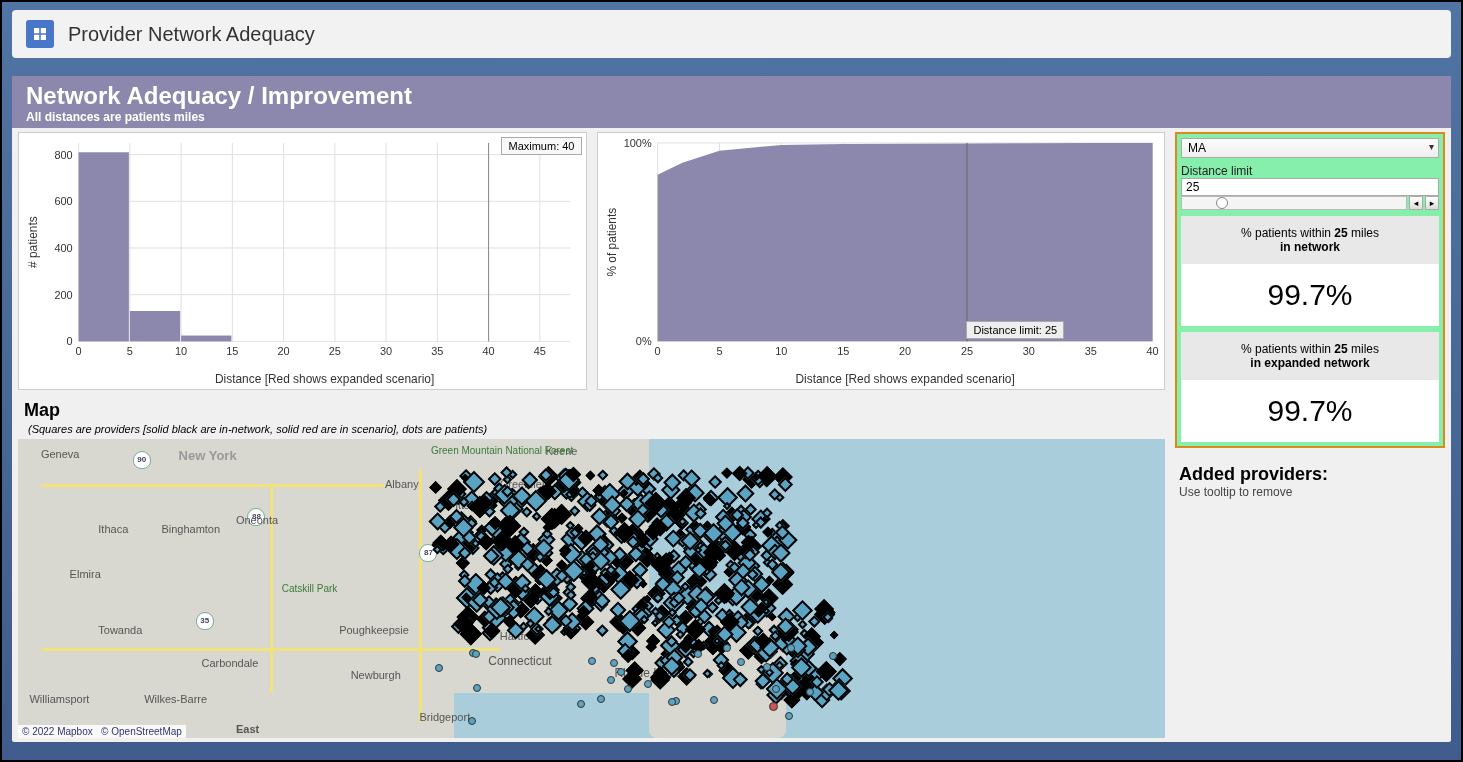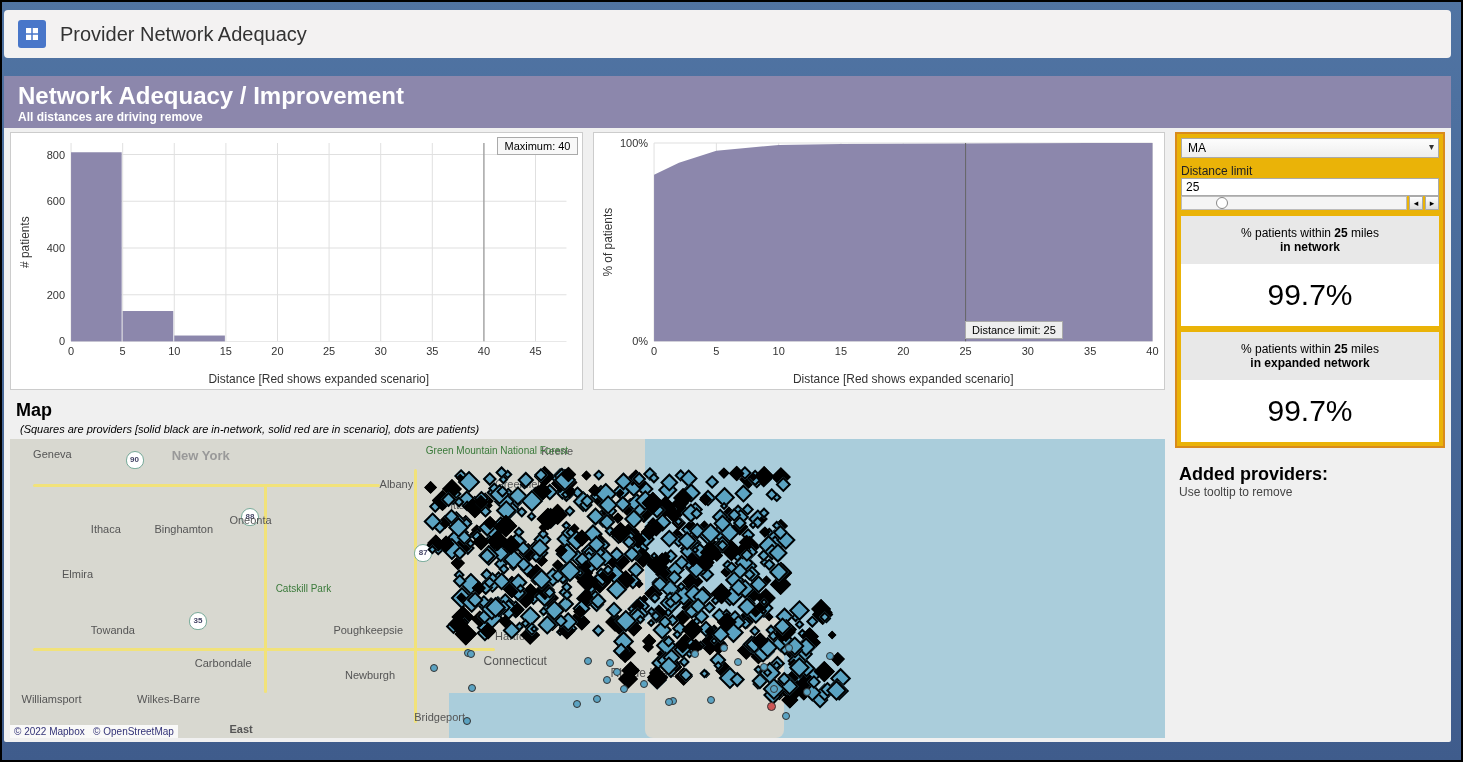--- a/index.html
+++ b/index.html
@@ -6,21 +6,21 @@
   body {
     margin: 0;
     font-family: -apple-system, "Segoe UI", Arial, sans-serif;
     background: #3f5c8c;
     background-image: linear-gradient(to bottom, #5074a3, #3f5c8c);
     width: 1463px;
     height: 762px;
     border: 2px solid black;
   }
   .outer {
-    padding: 8px 10px 10px 2px;
+    padding: 8px 10px 10px 10px;
     width: 100%;
     height: 100%;
   }
   .titlebar {
     background: #f3f2f2;
     border-radius: 4px;
     padding: 10px 14px;
     display: flex;
     align-items: center;
     gap: 14px;
@@ -124,21 +124,21 @@
   .cluster .reddot { border-radius:50%; transform:none; background:#c55; border:1px solid #333; }
   .side-panel {
     grid-column: 2 / 3;
     grid-row: 2 / 4;
     padding: 4px 6px 6px 4px;
     display: flex;
     flex-direction: column;
   }
   .filter-box {
     border: 2px solid #d98b1c;
-    background: #eab308;
+    background: #86efac;
     padding: 4px;
     display: flex;
     flex-direction: column;
     gap: 6px;
   }
   .dropdown {
     background: linear-gradient(#fdfdfd,#eee);
     border: 1px solid #aaa;
     font-size: 12px;
     padding: 2px 18px 2px 6px;
@@ -184,21 +184,21 @@
           <path d="M4 4h7v7H4zM13 4h7v7h-7zM4 13h7v7H4zM13 13h7v7h-7z" fill="#fff"></path>
         </svg>
     </div>
     <div class="app-title">Provider Network Adequacy</div>
   </div>
 
   <div class="dashboard">
 
     <div class="banner">
       <h1>Network Adequacy / Improvement</h1>
-      <div class="sub">All distances are driving remove</div>
+      <div class="sub">All distances are patients miles</div>
     </div>
 
     <div class="charts-row">
 
       <div class="chart-card">
         <svg id="hist-svg" class="chart" viewBox="0 0 570 258" preserveAspectRatio="none">
             <line x1="60" x2="555" y1="210" y2="210" class="grid-line"></line>
             <text x="54" y="214" text-anchor="end" font-size="11" fill="#333">0</text>
             <line x1="60" x2="555" y1="162.94117647058823" y2="162.94117647058823" class="grid-line"></line>
             <text x="54" y="166.94117647058823" text-anchor="end" font-size="11" fill="#333">200</text>

